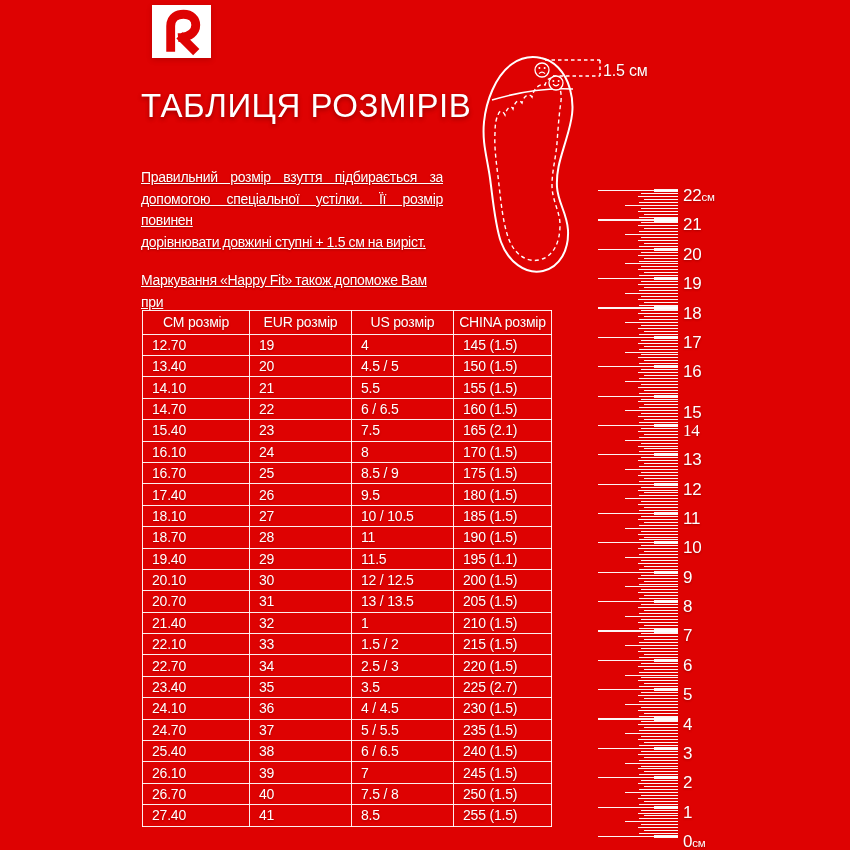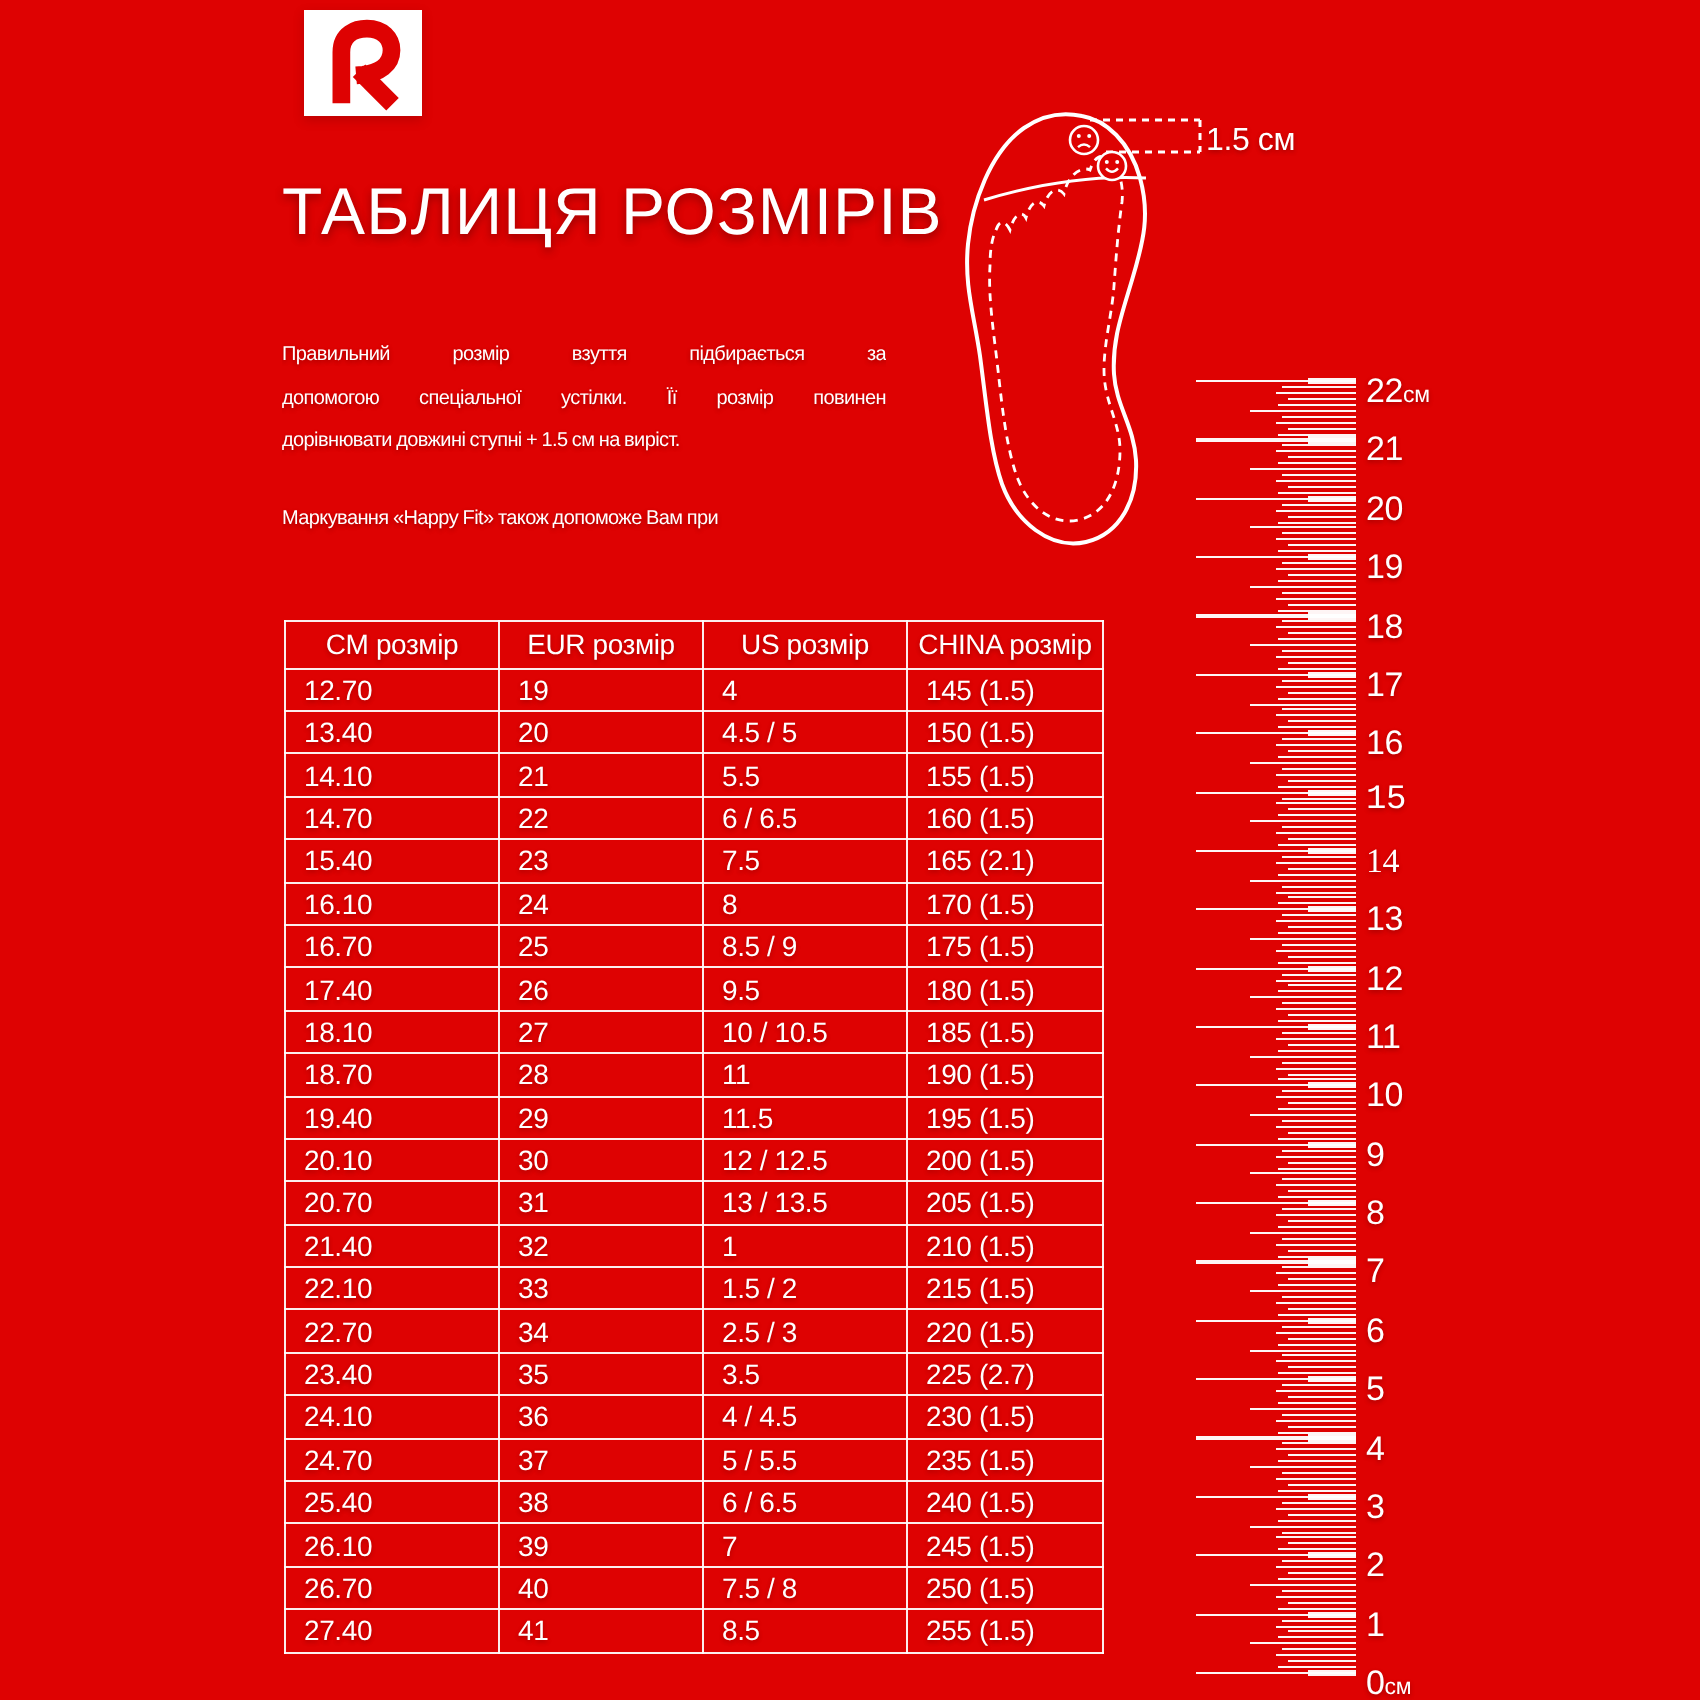--- a/index.html
+++ b/index.html
@@ -18,22 +18,23 @@
   
   .title{
     position:absolute;left:141px;top:87px;margin:0;
     font-size:33px;line-height:38px;font-weight:400;letter-spacing:.5px;
     text-shadow:0 2px 4px rgba(60,0,0,.45);
     white-space:nowrap;
   }
   
   .intro{
     position:absolute;left:141px;top:167px;width:302px;
-    font-size:10px;line-height:21.5px;letter-spacing:-.3px;word-spacing:-.3px;
+    font-size:14px;line-height:21.5px;letter-spacing:-.3px;word-spacing:-.3px;
     text-shadow:0 1px 2px rgba(60,0,0,.35);
+    text-decoration:underline;
   }
   .intro .line{overflow:hidden;}
   .intro .just{text-align:justify;text-align-last:justify;}
   .intro .p2{margin-top:17px;}
   
   .size-table{
     position:absolute;left:142px;top:310px;width:409px;
     border-collapse:collapse;table-layout:fixed;
     font-size:14px;letter-spacing:-.2px;color:#fff;
     text-shadow:0 1px 2px rgba(60,0,0,.3);
@@ -195,21 +196,21 @@
         <tr>
           <td>18.70</td>
           <td>28</td>
           <td>11</td>
           <td>190 (1.5)</td>
         </tr>
         <tr>
           <td>19.40</td>
           <td>29</td>
           <td>11.5</td>
-          <td>195 (1.5)</td>
+          <td>195 (1.1)</td>
         </tr>
         <tr>
           <td>20.10</td>
           <td>30</td>
           <td>12 / 12.5</td>
           <td>200 (1.5)</td>
         </tr>
         <tr>
           <td>20.70</td>
           <td>31</td>
@@ -368,21 +369,21 @@
       <div class="tick" style="left: 94px; top: 214.5px; width: 24px; height: 3.2px;"></div>
       <div class="tick" style="left: 81px; top: 218.536px; width: 37px; height: 1px;"></div>
       <div class="tick" style="left: 78px; top: 221.472px; width: 40px; height: 1px;"></div>
       <div class="tick" style="left: 84px; top: 224.408px; width: 34px; height: 1px;"></div>
       <div class="tick" style="left: 79px; top: 227.344px; width: 39px; height: 1px;"></div>
       <div class="tick" style="left: 65px; top: 230.28px; width: 53px; height: 1px;"></div>
       <div class="tick" style="left: 81px; top: 233.216px; width: 37px; height: 1px;"></div>
       <div class="tick" style="left: 78px; top: 236.152px; width: 40px; height: 1px;"></div>
       <div class="tick" style="left: 84px; top: 239.088px; width: 34px; height: 1px;"></div>
       <div class="tick" style="left: 79px; top: 242.024px; width: 39px; height: 1px;"></div>
-      <div class="rlabel" style="top: 212px; font-family: Liberation Mono, monospace;">15</div>
+      <div class="rlabel" style="top: 224px;">15</div>
       <div class="tick" style="left: 38px; top: 244.86px; width: 80px; height: 1.2px;"></div>
       <div class="tick" style="left: 94px; top: 243.86px; width: 24px; height: 3.2px;"></div>
       <div class="tick" style="left: 81px; top: 247.896px; width: 37px; height: 1px;"></div>
       <div class="tick" style="left: 78px; top: 250.832px; width: 40px; height: 1px;"></div>
       <div class="tick" style="left: 84px; top: 253.768px; width: 34px; height: 1px;"></div>
       <div class="tick" style="left: 79px; top: 256.704px; width: 39px; height: 1px;"></div>
       <div class="tick" style="left: 65px; top: 259.64px; width: 53px; height: 1px;"></div>
       <div class="tick" style="left: 81px; top: 262.576px; width: 37px; height: 1px;"></div>
       <div class="tick" style="left: 78px; top: 265.512px; width: 40px; height: 1px;"></div>
       <div class="tick" style="left: 84px; top: 268.448px; width: 34px; height: 1px;"></div>

